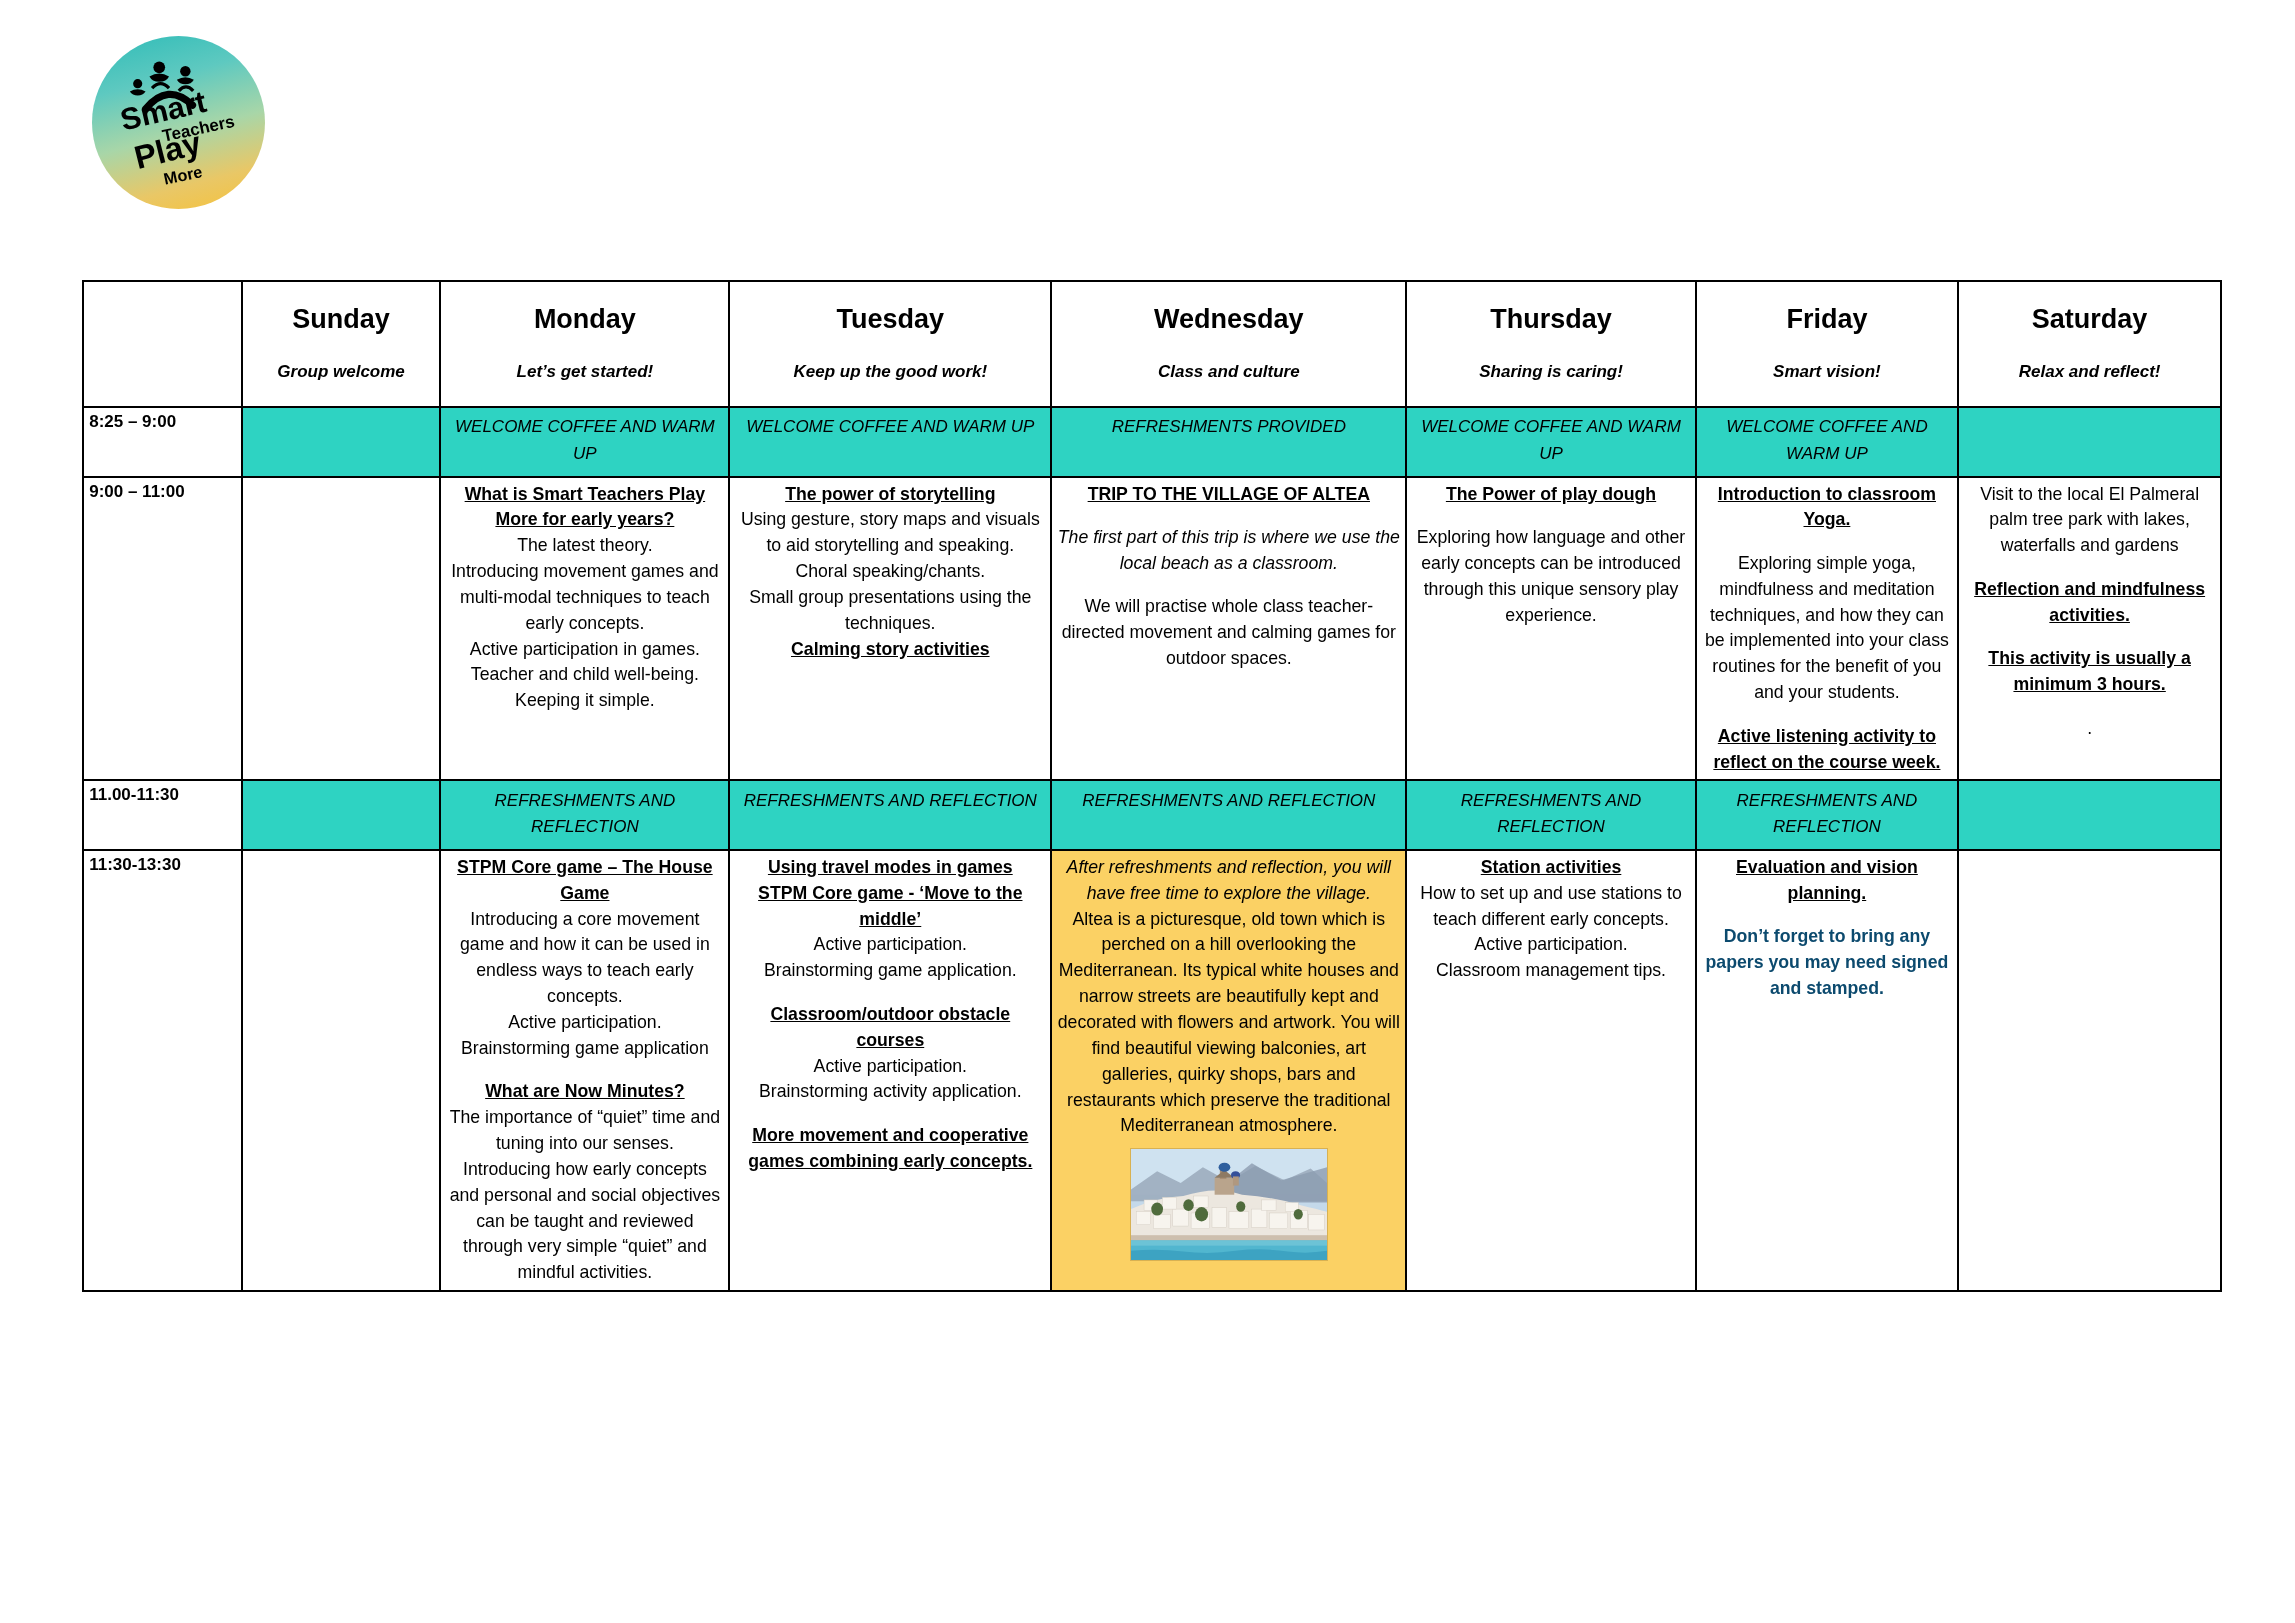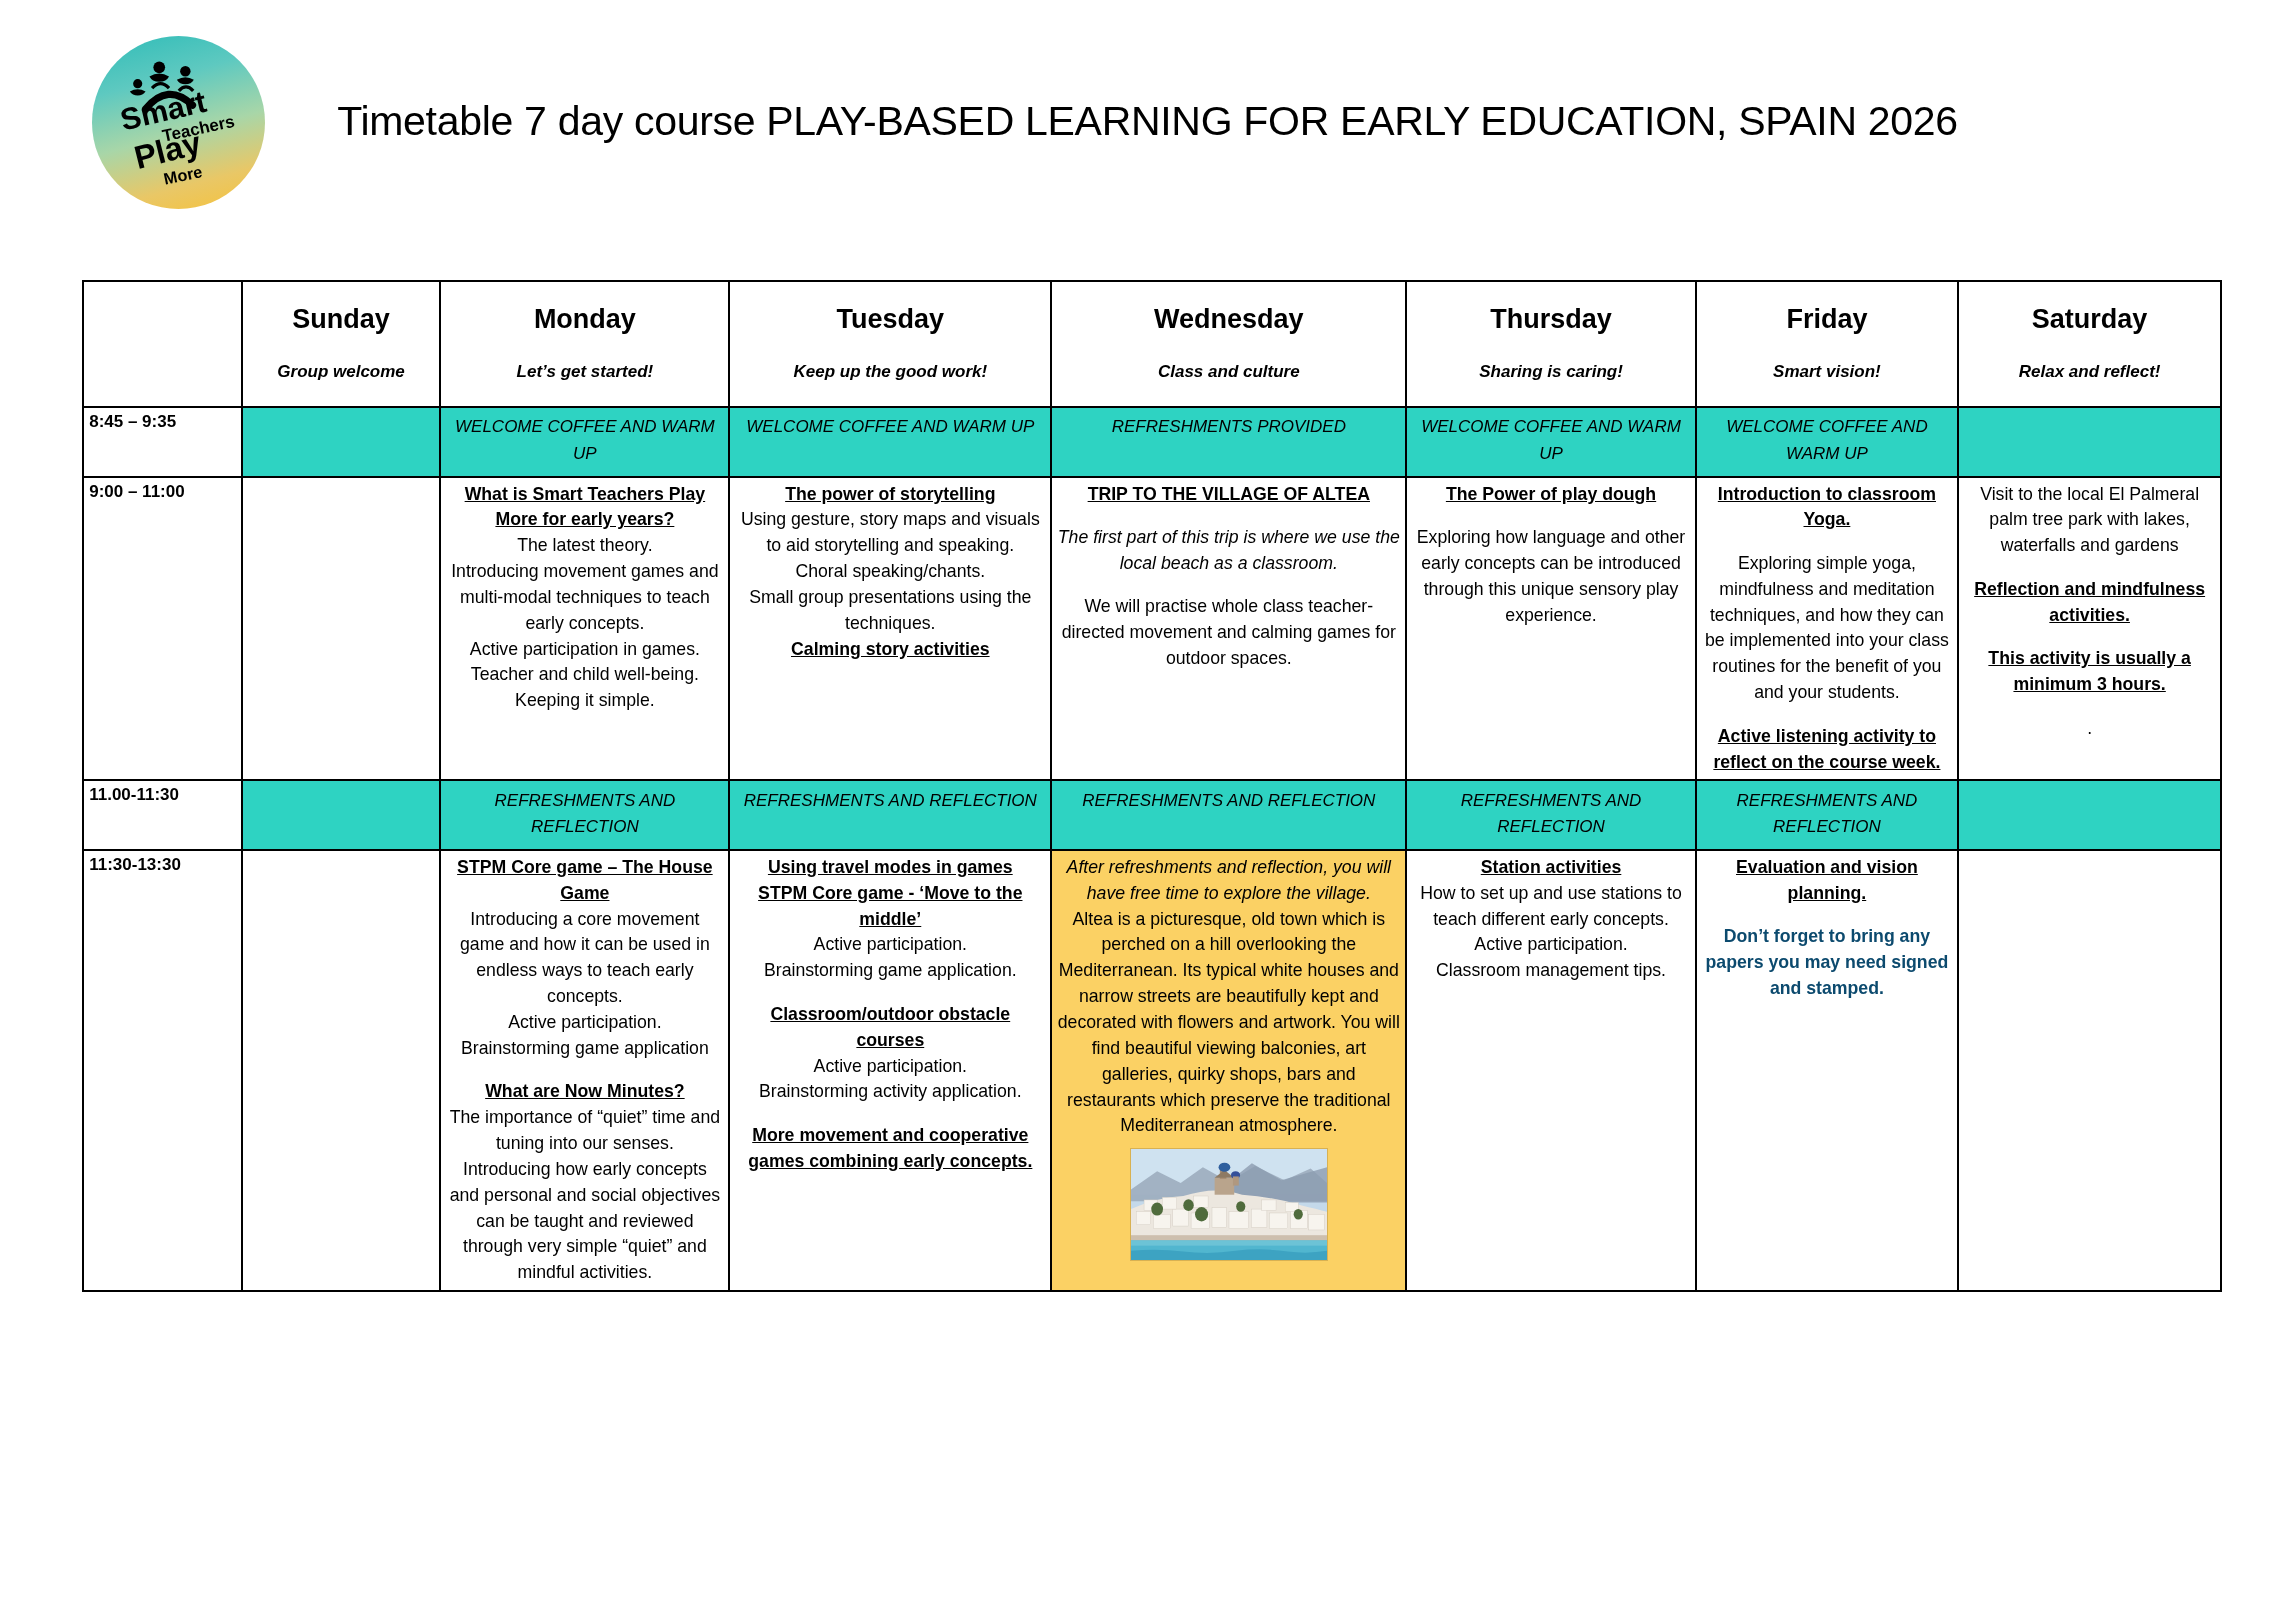--- a/index.html
+++ b/index.html
@@ -166,21 +166,20 @@
         <g fill="#000" font-family="Liberation Sans, sans-serif" font-weight="bold">
           <text x="48" y="145" font-size="47" transform="rotate(-13 48 145)">Smart</text>
           <text x="110" y="162" font-size="26" transform="rotate(-12 110 162)">Teachers</text>
           <text x="70" y="204" font-size="50" transform="rotate(-14 70 204)">Play</text>
           <text x="112" y="228" font-size="25" transform="rotate(-12 112 228)">More</text>
         </g>
       </svg>
     </div>
   </div>
 
-  <div class="doc-title">Timetable 7 day course PLAY-BASED LEARNING FOR EARLY EDUCATION, SPAIN 2026</div>
 </div>
 
 <table class="timetable">
   <colgroup>
     <col class="c-time">
       <col class="c-sun">
       <col class="c-mon">
       <col class="c-tue">
     <col class="c-wed">
       <col class="c-thu">
@@ -215,21 +214,21 @@
       <div class="day-name">Friday</div>
       <div class="day-motto">Smart vision!</div>
     </td>
     <td>
       <div class="day-name">Saturday</div>
       <div class="day-motto">Relax and reflect!</div>
     </td>
   </tr>
 
   <tr class="break-row">
-    <td class="time-label">8:45 – 9:35</td>
+    <td class="time-label">8:25 – 9:00</td>
     <td class="teal">
       <div class="break-text"></div>
     </td>
     <td class="teal">
       <div class="break-text">WELCOME COFFEE AND WARM UP</div>
     </td>
     <td class="teal">
       <div class="break-text">WELCOME COFFEE AND WARM UP</div>
     </td>
     <td class="teal">

